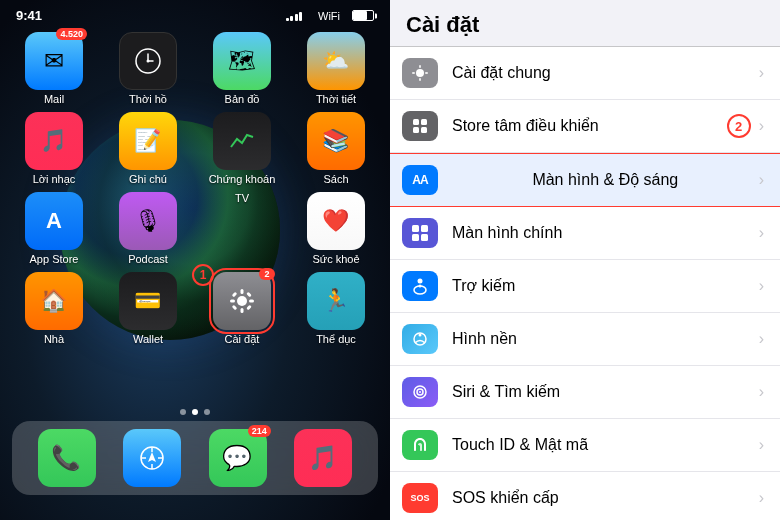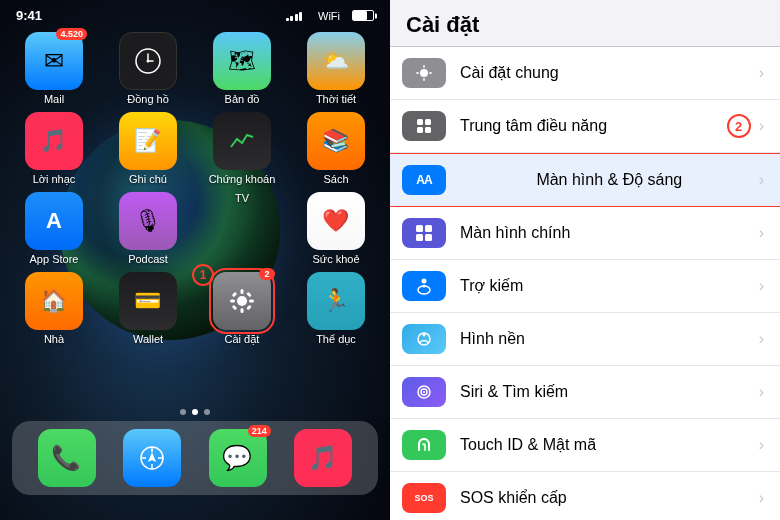--- a/index.html
+++ b/index.html
@@ -244,21 +244,21 @@
     }
 
     .settings-item.highlighted {
       background: #e8f0fe;
       border: 1.5px solid #ff3b30;
       margin: 0 -1px;
       z-index: 5;
     }
 
     .settings-icon {
-      width: 44px;
+      width: 36px;
       height: 30px;
       border-radius: 8px;
       display: flex;
       align-items: center;
       justify-content: center;
       margin-right: 14px;
       flex-shrink: 0;
       font-size: 16px;
     }
 
@@ -317,21 +317,21 @@
 
     <div class="app-icon">
       <div class="app-icon-img icon-clock">
         <svg width="28" height="28" viewBox="0 0 28 28">
           <circle cx="14" cy="14" r="12" fill="none" stroke="white" stroke-width="1.5"></circle>
           <line x1="14" y1="14" x2="14" y2="7" stroke="white" stroke-width="1.5" stroke-linecap="round"></line>
           <line x1="14" y1="14" x2="19" y2="14" stroke="white" stroke-width="1.5" stroke-linecap="round"></line>
           <circle cx="14" cy="14" r="1.5" fill="white"></circle>
         </svg>
       </div>
-      <span class="app-label">Đồng hồ</span>
+      <span class="app-label">Thời hồ</span>
     </div>
 
     <div class="app-icon">
       <div class="app-icon-img icon-maps">
         <span style="font-size:22px;">🗺</span>
       </div>
       <span class="app-label">Bản đồ</span>
     </div>
 
     <div class="app-icon">
@@ -505,21 +505,21 @@
 
     <div class="settings-item" style="position:relative;">
       <div class="settings-icon icon-bg-gray2">
         <svg width="18" height="18" viewBox="0 0 18 18">
           <rect x="2" y="2" width="6" height="6" rx="1.5" fill="white"></rect>
           <rect x="10" y="2" width="6" height="6" rx="1.5" fill="white"></rect>
           <rect x="2" y="10" width="6" height="6" rx="1.5" fill="white"></rect>
           <rect x="10" y="10" width="6" height="6" rx="1.5" fill="white"></rect>
         </svg>
       </div>
-      <span class="settings-item-label">Trung tâm điều năng</span>
+      <span class="settings-item-label">Store tâm điều khiển</span>
 
       <div style="width:24px; height:24px; border-radius:50%; background:transparent; border:2.5px solid #ff3b30; color:#ff3b30; display:flex; align-items:center; justify-content:center; font-size:13px; font-weight:bold; margin-right:8px;">2</div>
       <span class="settings-chevron">›</span>
     </div>
 
     <div class="settings-item highlighted">
       <div class="settings-icon icon-bg-blue">
         <span style="color:white; font-size:12px; font-weight:bold; letter-spacing:-1px;">AA</span>
       </div>
       <span class="settings-item-label" style="font-weight:500;text-align:center;">Màn hình &amp; Độ sáng</span>

